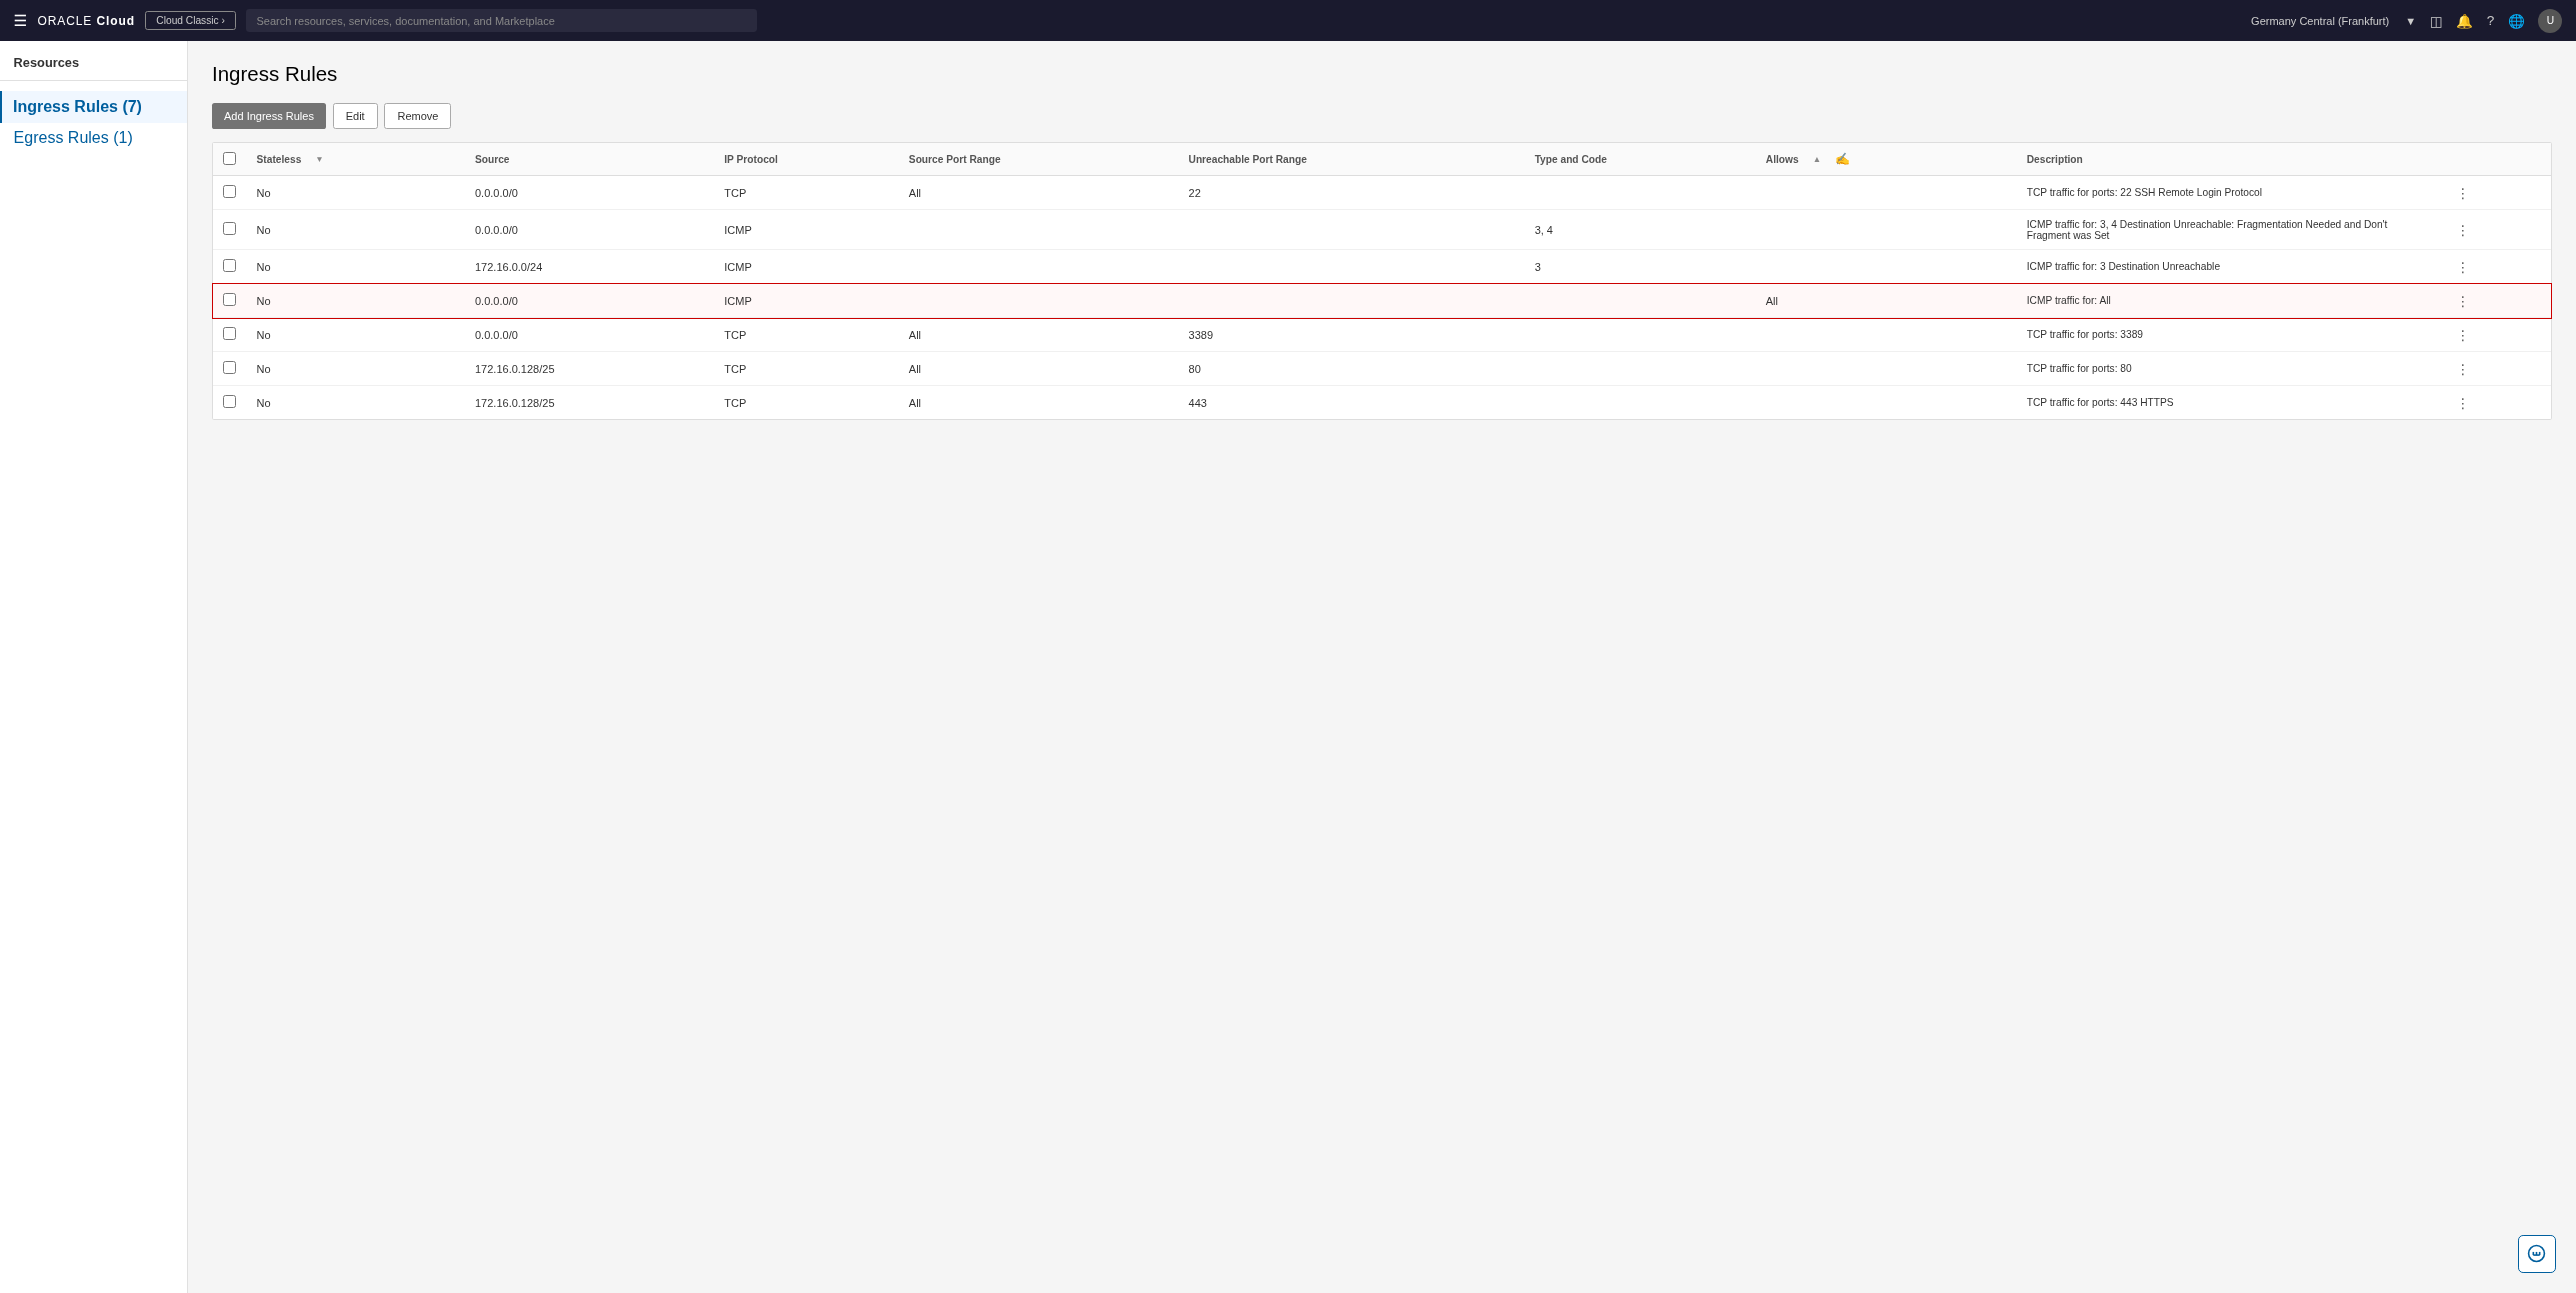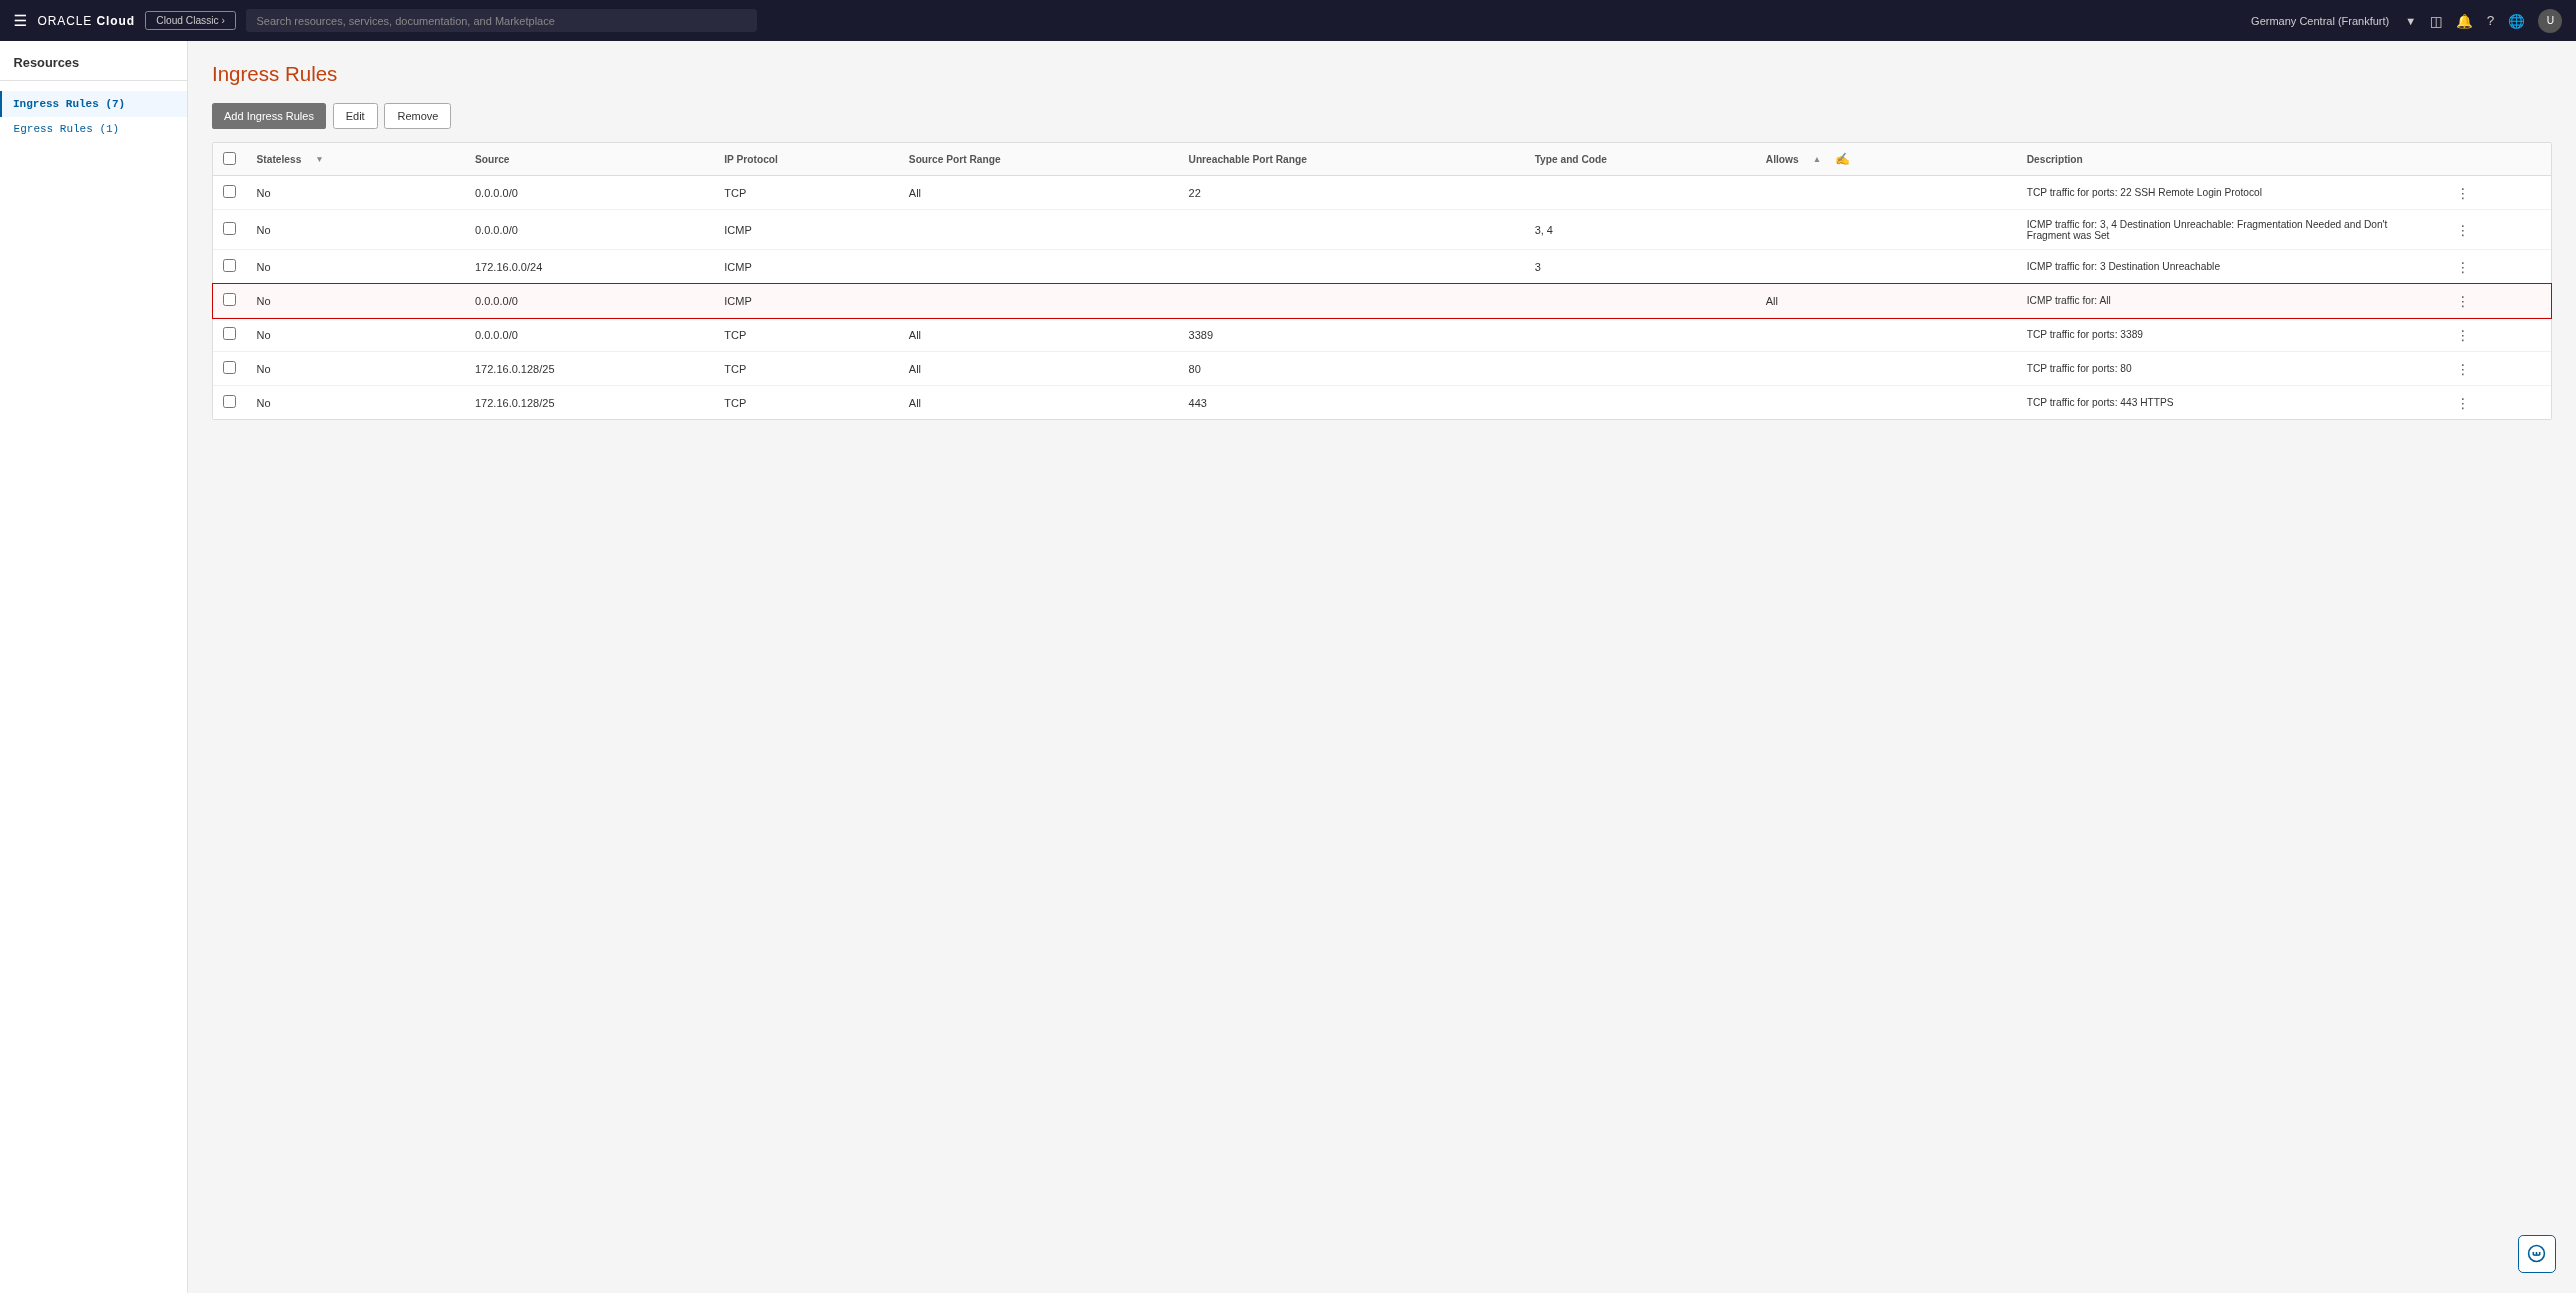--- a/index.html
+++ b/index.html
@@ -24,26 +24,26 @@
     .topnav-icons { display: flex; gap: 13.6px; }
     .topnav-icon { color: #ccc; font-size: 13.6px; cursor: pointer; }
     .topnav-avatar { width: 24px; height: 24px; border-radius: 50%; background: #555; display: flex; align-items: center; justify-content: center; color: #fff; font-size: 10.2px; cursor: pointer; }
 
     
     .layout { display: flex; min-height: calc(100vh - 41px); justify-content: space-between; }
 
     
     .sidebar { width: 188px; background: #fff; border-right: 0.9px solid #e0e0e0; padding: 13.6px 0; flex-shrink: 0; }
     .sidebar-title { font-size: 12.8px; font-weight: 600; padding: 0 13.6px 10.2px; color: #333; border-bottom: 0.9px solid #e0e0e0; margin-bottom: 10.2px; }
-    .sidebar-item { padding: 6.8px 13.6px; font-size: 11px; cursor: pointer; color: #005f9e; font-family: Liberation Mono, monospace; }
+    .sidebar-item { padding: 6.8px 13.6px; font-size: 16px; cursor: pointer; color: #005f9e; }
     .sidebar-item.active { color: #005f9e; font-weight: 600; border-left: 2.6px solid #005f9e; background: #f0f7ff; padding-left: 11px; }
 
     
     .main { flex: 1; padding: 20.5px 24px; background: #f5f5f5; overflow-x: auto; }
-    .page-title { font-size: 20.5px; font-weight: 300; color: #c2410c; margin-bottom: 17px; }
+    .page-title { font-size: 20.5px; font-weight: 300; color: #000000; margin-bottom: 17px; }
 
     
     .toolbar { display: flex; gap: 6.8px; margin-bottom: 13.6px; }
     .btn-primary {
       background: #737373; color: #fff; border: none; padding: 6px 12px; border-radius: 2.6px; font-size: 11px; cursor: pointer;
     }
     .btn-secondary {
       background: #fff; color: #333; border: 0.9px solid #aaa; padding: 6px 12px; border-radius: 2.6px; font-size: 11px; cursor: pointer;
     }
 

